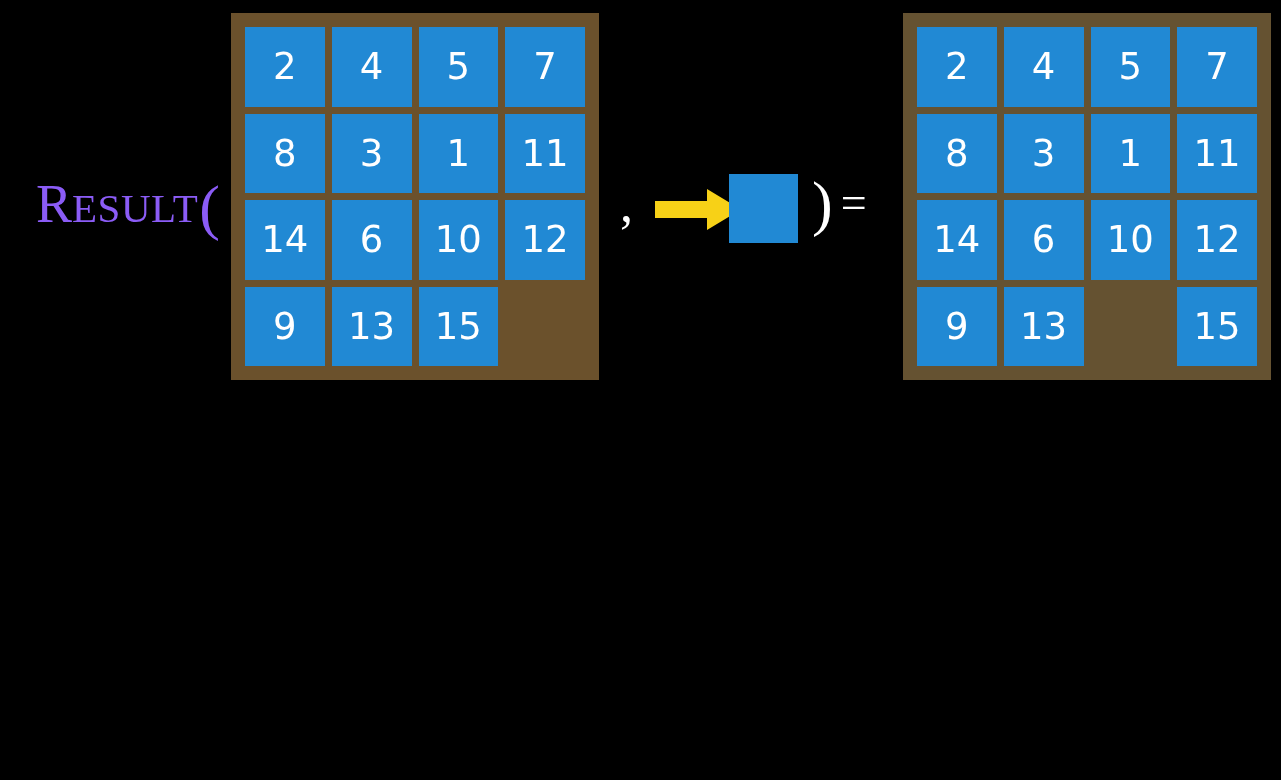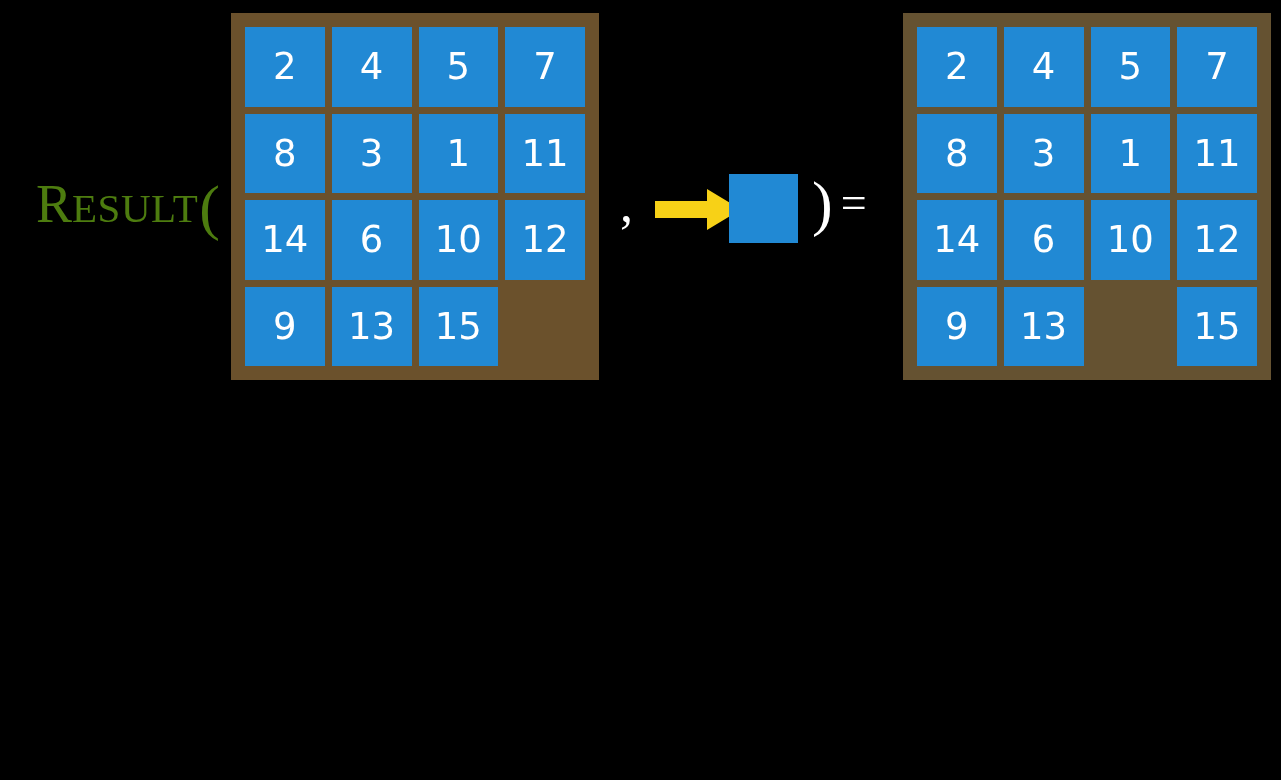--- a/index.html
+++ b/index.html
@@ -10,21 +10,21 @@
   }
   body { position: relative; font-family: "Liberation Serif", serif; }
 
   .row { position: absolute; left: 0; width: 1281px; height: 390px; }
   #row-0 { top: 0; }
   #row-1 { top: 390px; }
 
   
   .result-label {
     position: absolute;
-    color: #4d7c0f;
+    color: #8b5cf6;
     font-family: "Liberation Serif", serif;
     font-weight: normal;
     white-space: nowrap;
     line-height: 1;
     user-select: none;
   }
   .result-label .big { font-size: 54px; }
   .result-label .caps {
     font-size: 41px;
     letter-spacing: 0.5px;

